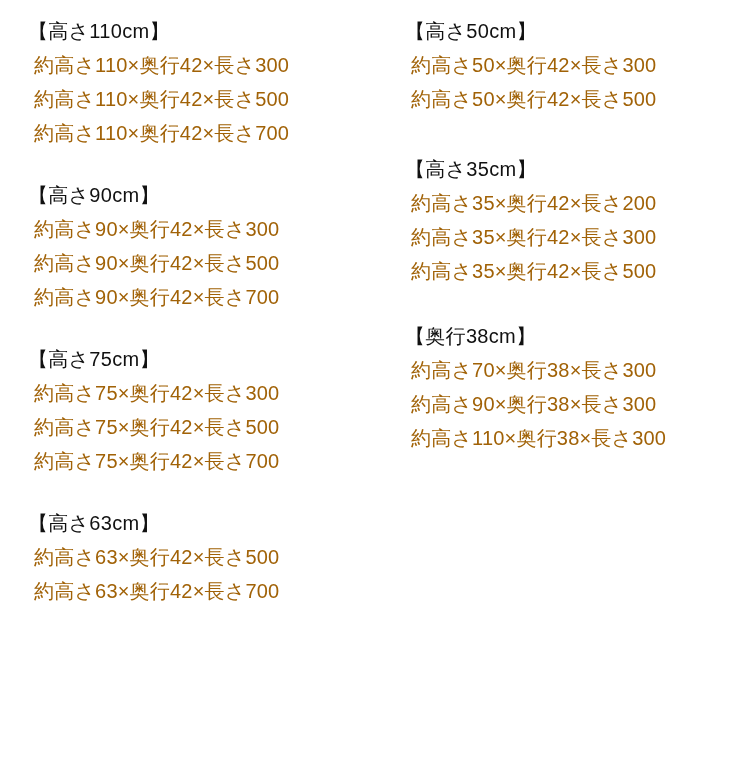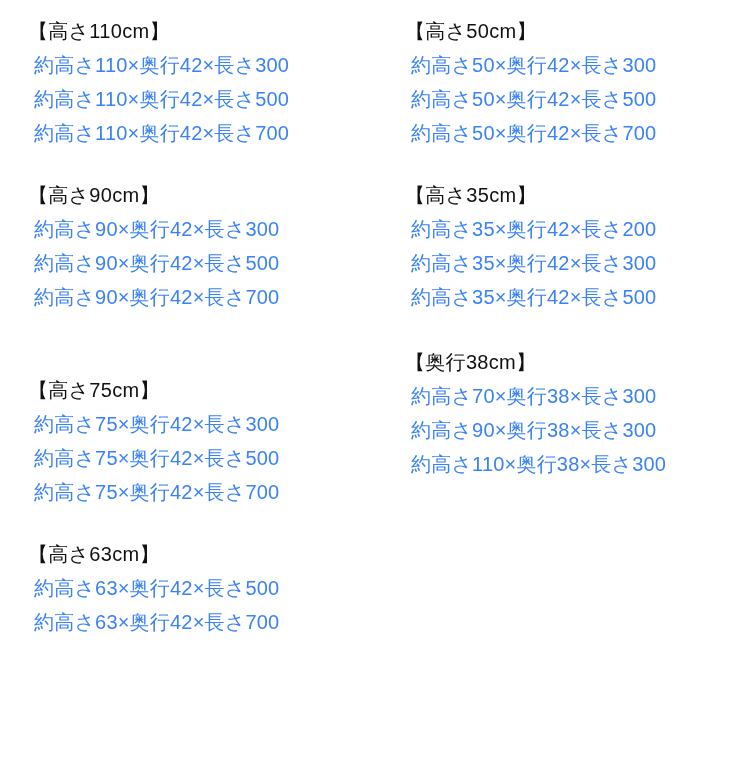--- a/index.html
+++ b/index.html
@@ -53,29 +53,29 @@
     font-weight: 400;
     letter-spacing: 0.3px;
     color: #111111;
     white-space: nowrap;
   }
   .group-item {
     font-size: 20px;
     line-height: 34px;
     font-weight: 400;
     letter-spacing: 0.2px;
-    color: #3b82f6;
+    color: #a16207;
     white-space: nowrap;
     padding-left: 6px;
   }
   
   .left .group:nth-child(1) { margin-bottom: 28px; }
   .left .group:nth-child(2) { margin-bottom: 28px; }
-  .left .group:nth-child(3) { margin-bottom: 28px; margin-top: 31px; }
-  .right .group:nth-child(1) { margin-bottom: 28px; }
+  .left .group:nth-child(3) { margin-bottom: 28px; }
+  .right .group:nth-child(1) { margin-bottom: 36px; }
   .right .group:nth-child(2) { margin-bottom: 31px; }
 </style>
 </head>
 <body>
 
 <div class="page">
   <div class="columns">
 
     <div class="column left">
 
@@ -107,21 +107,20 @@
       </div>
 
     </div>
 
     <div class="column right">
 
       <div class="group">
         <div class="group-heading">【高さ50cm】</div>
         <div class="group-item">約高さ50×奥行42×長さ300</div>
         <div class="group-item">約高さ50×奥行42×長さ500</div>
-        <div class="group-item">約高さ50×奥行42×長さ700</div>
       </div>
 
       <div class="group">
         <div class="group-heading">【高さ35cm】</div>
         <div class="group-item">約高さ35×奥行42×長さ200</div>
         <div class="group-item">約高さ35×奥行42×長さ300</div>
         <div class="group-item">約高さ35×奥行42×長さ500</div>
       </div>
 
       <div class="group">

